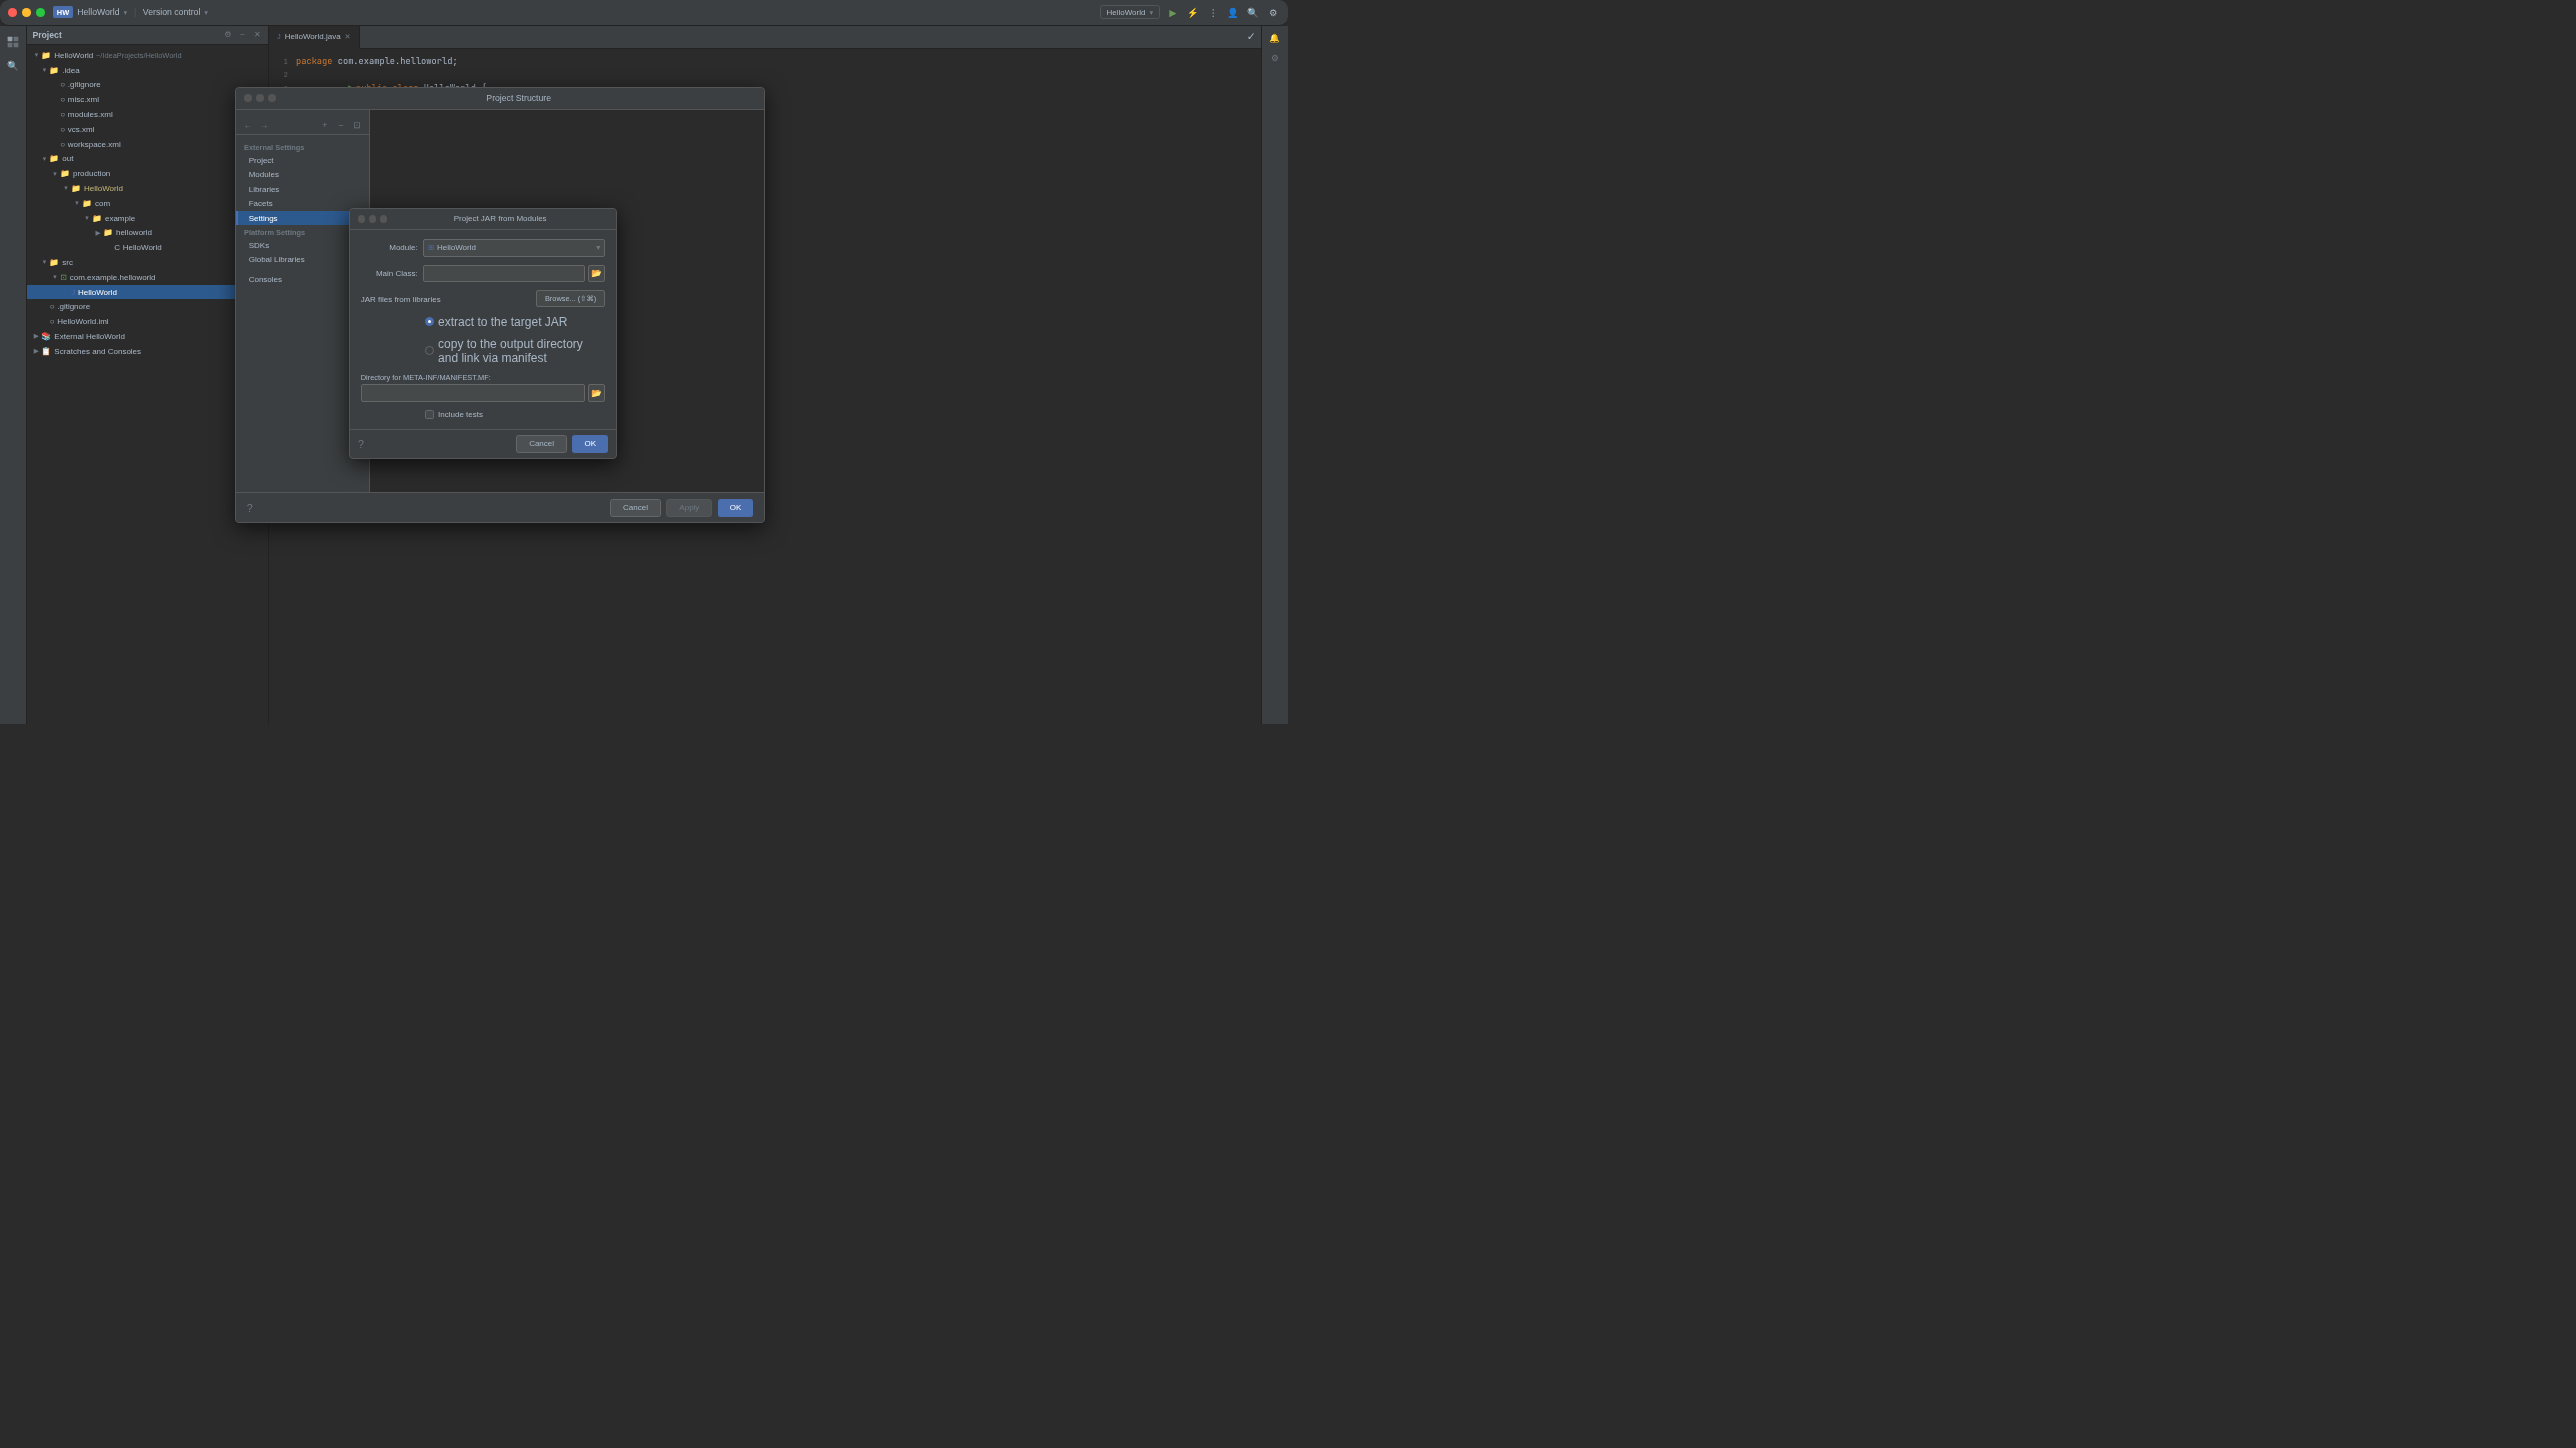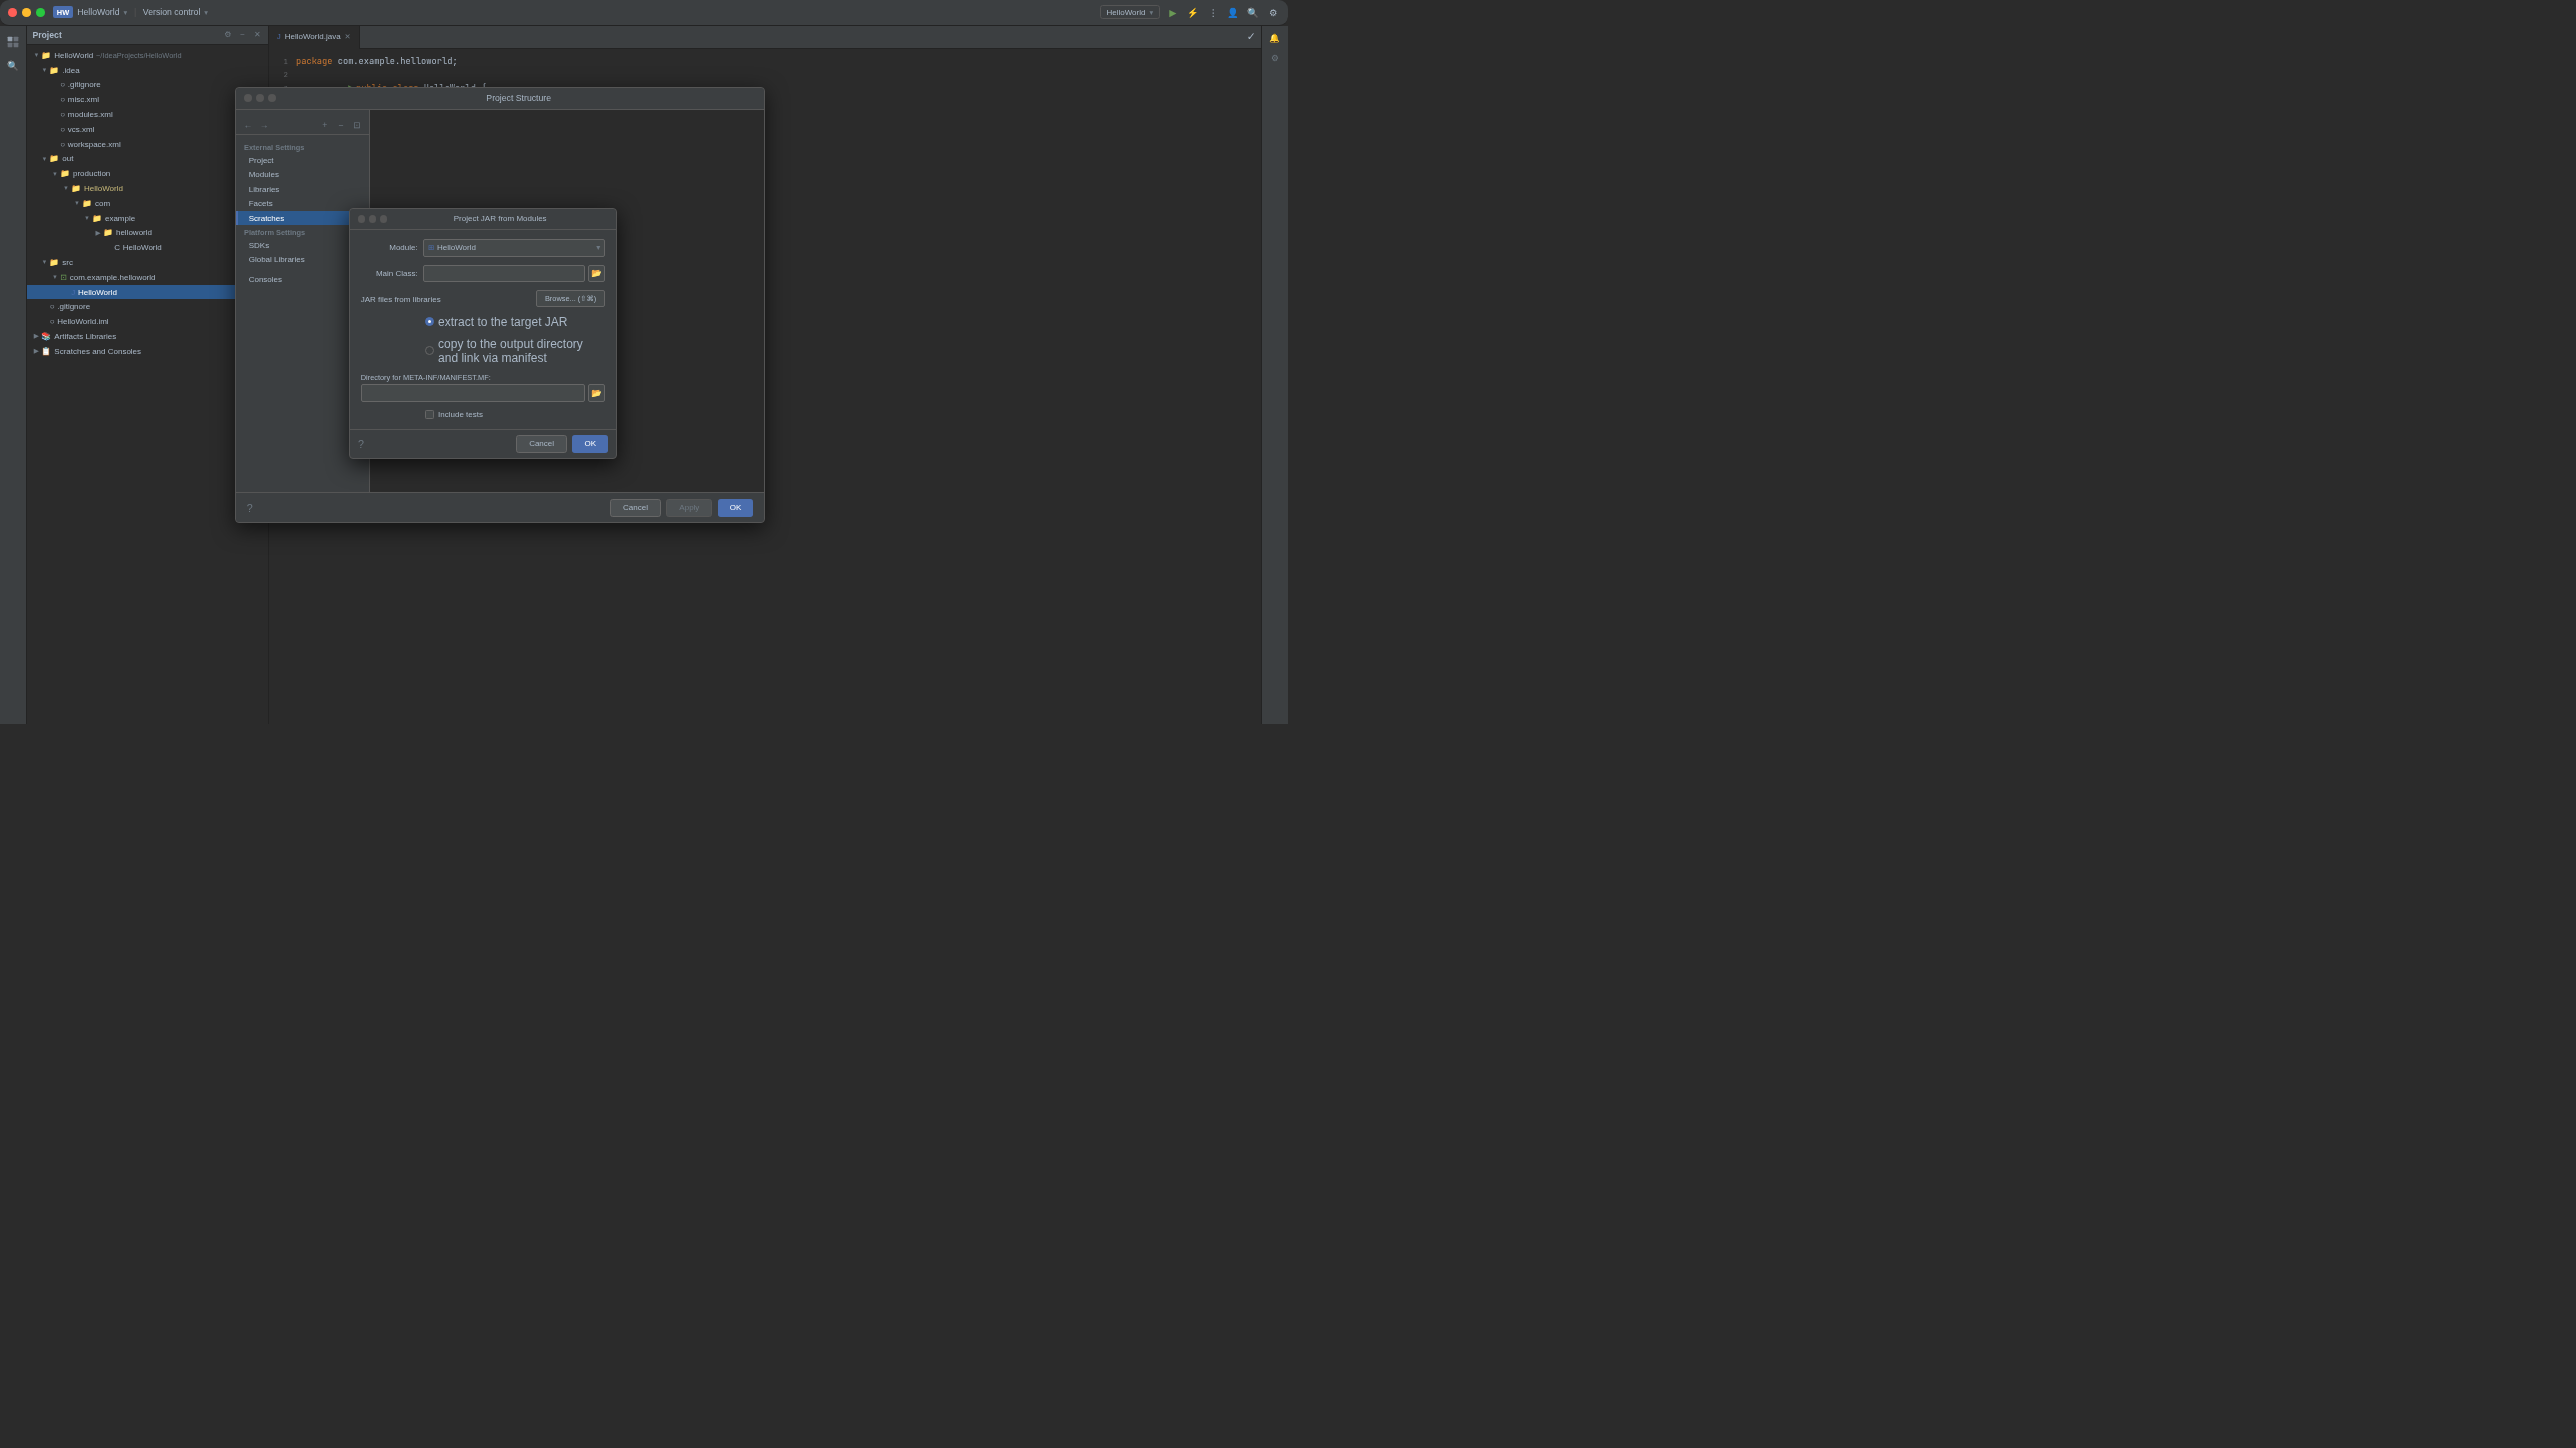--- a/index.html
+++ b/index.html
@@ -725,21 +725,21 @@
 
       <div class="tree-item indent-1">
         <span class="arrow" style="opacity:0;">▾</span>
         <span class="icon" style="color:#a9b7c6;">○</span>
         <span>HelloWorld.iml</span>
       </div>
 
       <div class="tree-item">
         <span class="arrow">▶</span>
         <span class="icon" style="color:#e8bf6a;">📚</span>
-        <span>Artifacts Libraries</span>
+        <span>External HelloWorld</span>
       </div>
 
       <div class="tree-item">
         <span class="arrow">▶</span>
         <span class="icon" style="color:#e8bf6a;">📋</span>
         <span>Scratches and Consoles</span>
       </div>
     </div>
 
     <div class="bottom-panel">
@@ -865,21 +865,21 @@
         <div class="dialog-nav-icon">+</div>
         <div class="dialog-nav-icon">−</div>
         <div class="dialog-nav-icon">⊡</div>
       </div>
 
       <div class="nav-section-label">External Settings</div>
       <div class="nav-item">Project</div>
       <div class="nav-item">Modules</div>
       <div class="nav-item">Libraries</div>
       <div class="nav-item">Facets</div>
-      <div class="nav-item active">Scratches</div>
+      <div class="nav-item active">Settings</div>
 
       <div class="nav-section-label">Platform Settings</div>
       <div class="nav-item">SDKs</div>
       <div class="nav-item">Global Libraries</div>
 
       <div style="height:5.4px;"></div>
       <div class="nav-item">Consoles</div>
     </div>
 
     <div class="dialog-main">

